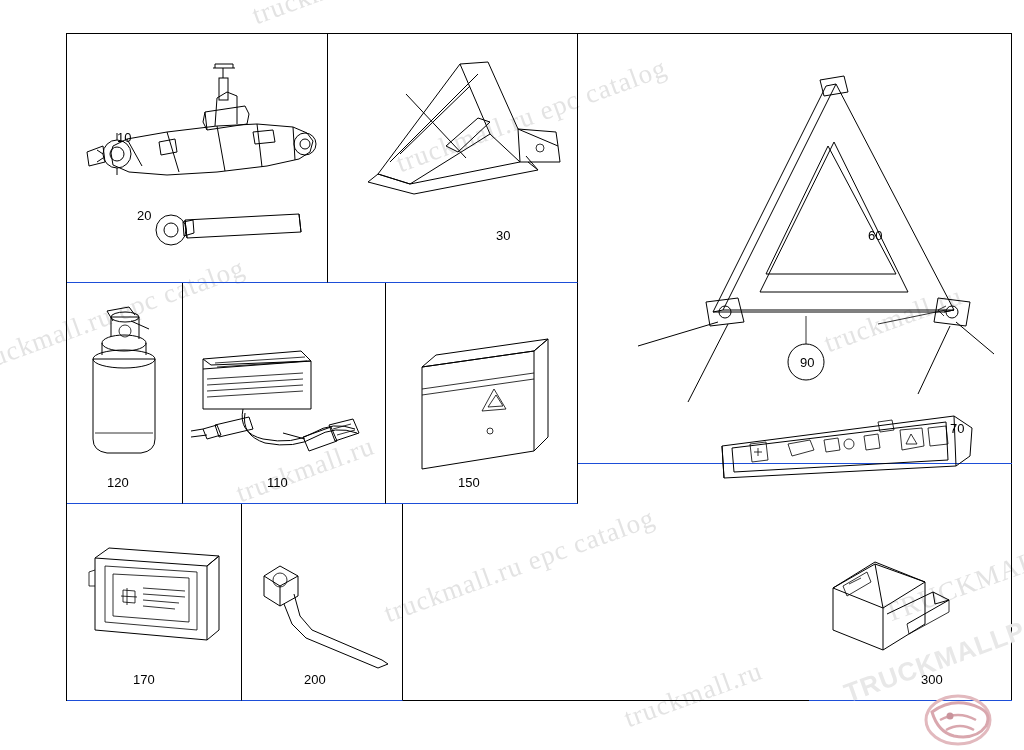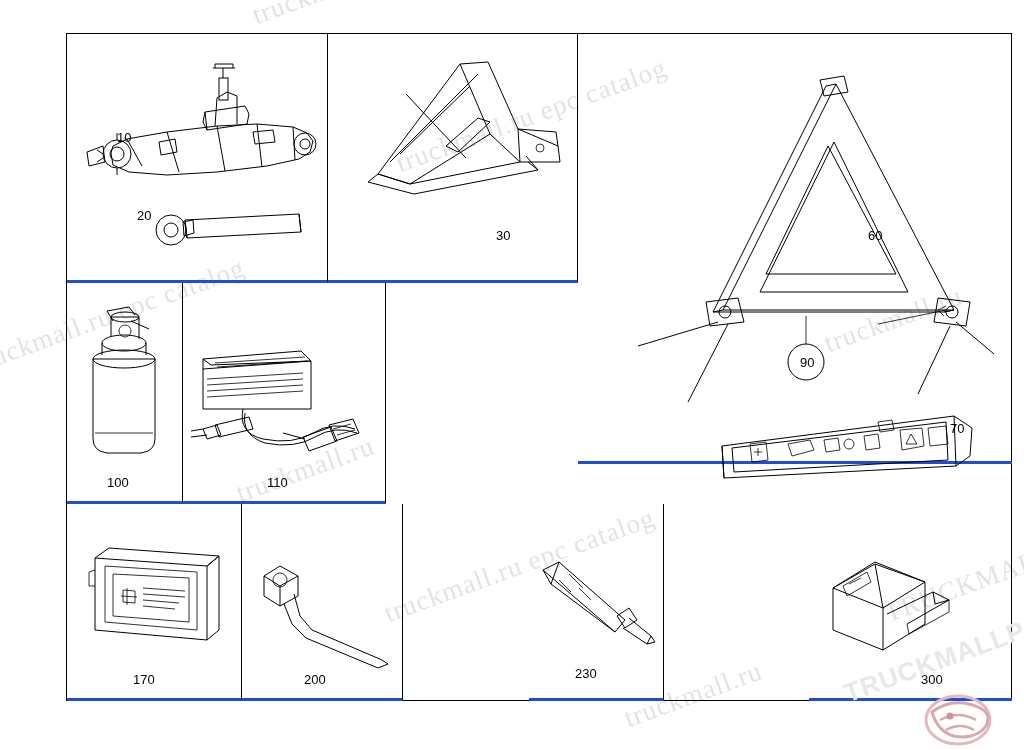--- a/index.html
+++ b/index.html
@@ -41,21 +41,21 @@
   .frame {
     position: absolute;
     left: 66px; top: 33px;
     width: 946px; height: 668px;
     border: 1px solid #000;
   }
 
   .cell {
     position: absolute;
     border-right: 1px solid #000;
-    border-bottom: 3px solid #1d4ed8;
+    border-bottom: 1px solid #1d4ed8;
   }
   .cell.nb-r { border-right: none; }
 
   .callout {
     position: absolute;
     font-size: 13px;
     color: #000;
     font-family: "Liberation Sans", sans-serif;
   }
 
@@ -225,21 +225,21 @@
         <ellipse class="ln" cx="57" cy="76" rx="31" ry="9"></ellipse>
         <ellipse class="ln" cx="57" cy="60" rx="22" ry="8"></ellipse>
         <path class="ln" d="M35 60 L35 72 M79 60 L79 72"></path>
         <path class="ln" d="M44 54 L44 34 L72 34 L72 56"></path>
         <ellipse class="ln" cx="58" cy="34" rx="14" ry="5"></ellipse>
         <path class="ln" d="M46 38 L40 28 L62 24 L68 32"></path>
         <path class="ln" d="M64 38 L82 46"></path>
         <circle class="ln-thin" cx="58" cy="48" r="6"></circle>
         <path class="ln-thin" d="M28 150 L86 150"></path>
       </svg>
-      <span class="callout" style="left:40px;top:192px;">100</span>
+      <span class="callout" style="left:40px;top:192px;">120</span>
     </div>
 
     <div class="cell" style="left:116px;top:249px;width:203px;height:221px;">
       <svg width="203" height="221" viewBox="0 0 203 221">
 
         <path class="ln" d="M20 86 L20 126 L128 126 L128 78 L118 68 L20 76 Z"></path>
         <path class="ln" d="M20 86 L128 78"></path>
         <path class="ln" d="M20 76 L28 82 L128 78"></path>
 
         <path class="ln-thin" d="M32 80 L122 74"></path>
@@ -258,20 +258,34 @@
 
         <path class="ln" d="M120 154 L148 144 L154 158 L126 168 Z"></path>
         <path class="ln" d="M146 142 L170 136 L176 150 L152 158 Z"></path>
         <path class="ln-thin" d="M150 146 L168 141"></path>
         <path class="ln-thin" d="M154 152 L172 147"></path>
         <path class="ln" d="M100 150 L122 156"></path>
       </svg>
       <span class="callout" style="left:84px;top:192px;">110</span>
     </div>
 
+    <div class="cell" style="left:319px;top:249px;width:192px;height:221px;">
+      <svg width="192" height="221" viewBox="0 0 192 221">
+        <path class="ln" d="M36 84 L36 186 L148 168 L148 68 Z"></path>
+        <path class="ln" d="M36 84 L50 72 L162 56 L148 68 Z"></path>
+        <path class="ln" d="M148 68 L162 56 L162 154 L148 168"></path>
+        <path class="ln-thin" d="M36 106 L148 90"></path>
+        <path class="ln-thin" d="M36 112 L148 96"></path>
+
+        <path class="ln-thin" d="M108 106 L96 128 L120 126 Z"></path>
+        <path class="ln-thin" d="M110 112 L102 124 L117 123 Z"></path>
+        <circle class="ln-thin" cx="104" cy="148" r="3"></circle>
+      </svg>
+      <span class="callout" style="left:72px;top:192px;">150</span>
+    </div>
 
     <div class="cell" style="left:0;top:470px;width:175px;height:197px;">
       <svg width="175" height="197" viewBox="0 0 175 197">
         <path class="ln" d="M28 54 L28 126 L140 136 L140 62 Z"></path>
         <path class="ln" d="M28 54 L42 44 L152 52 L140 62"></path>
         <path class="ln" d="M140 62 L152 52 L152 126 L140 136"></path>
 
         <path class="ln-thin" d="M38 62 L38 118 L130 126 L130 68 Z"></path>
         <path class="ln-thin" d="M46 70 L46 112 L122 118 L122 74 Z"></path>
 
@@ -294,34 +308,20 @@
         <circle class="ln-thin" cx="38" cy="76" r="7"></circle>
 
         <path class="ln" d="M52 90 L58 112 L70 126 L140 156"></path>
         <path class="ln" d="M42 100 L50 120 L64 134 L136 164"></path>
         <path class="ln" d="M136 164 L146 160 L140 156"></path>
       </svg>
       <span class="callout" style="left:62px;top:168px;">200</span>
     </div>
 
 
-    <div class="cell" style="left:462px;top:470px;width:135px;height:197px;">
-      <svg width="135" height="197" viewBox="0 0 135 197">
-        <path class="ln" d="M14 66 L30 58 L96 116 L86 128 Z"></path>
-        <path class="ln" d="M14 66 L22 80 L86 128"></path>
-        <path class="ln" d="M22 80 L30 58"></path>
-        <path class="ln-thin" d="M30 76 L42 88 M40 70 L54 84 M50 84 L62 96"></path>
-
-        <path class="ln" d="M88 112 L100 104 L108 116 L96 124 Z"></path>
-
-        <path class="ln" d="M100 114 L122 132 L118 140 L94 124"></path>
-        <path class="ln" d="M118 140 L126 138 L122 132"></path>
-      </svg>
-      <span class="callout" style="left:46px;top:162px;">230</span>
-    </div>
 
 
     <div class="cell nb-r" style="left:742px;top:470px;width:203px;height:197px;">
       <svg width="203" height="197" viewBox="0 0 203 197">
         <path class="ln" d="M24 84 L24 126 L74 146 L116 120 L116 78 L66 58 Z"></path>
         <path class="ln" d="M24 84 L66 60 L116 78"></path>
         <path class="ln" d="M66 60 L74 104 L116 78"></path>
         <path class="ln" d="M74 104 L74 146"></path>
         <path class="ln" d="M24 84 L74 104"></path>
 

